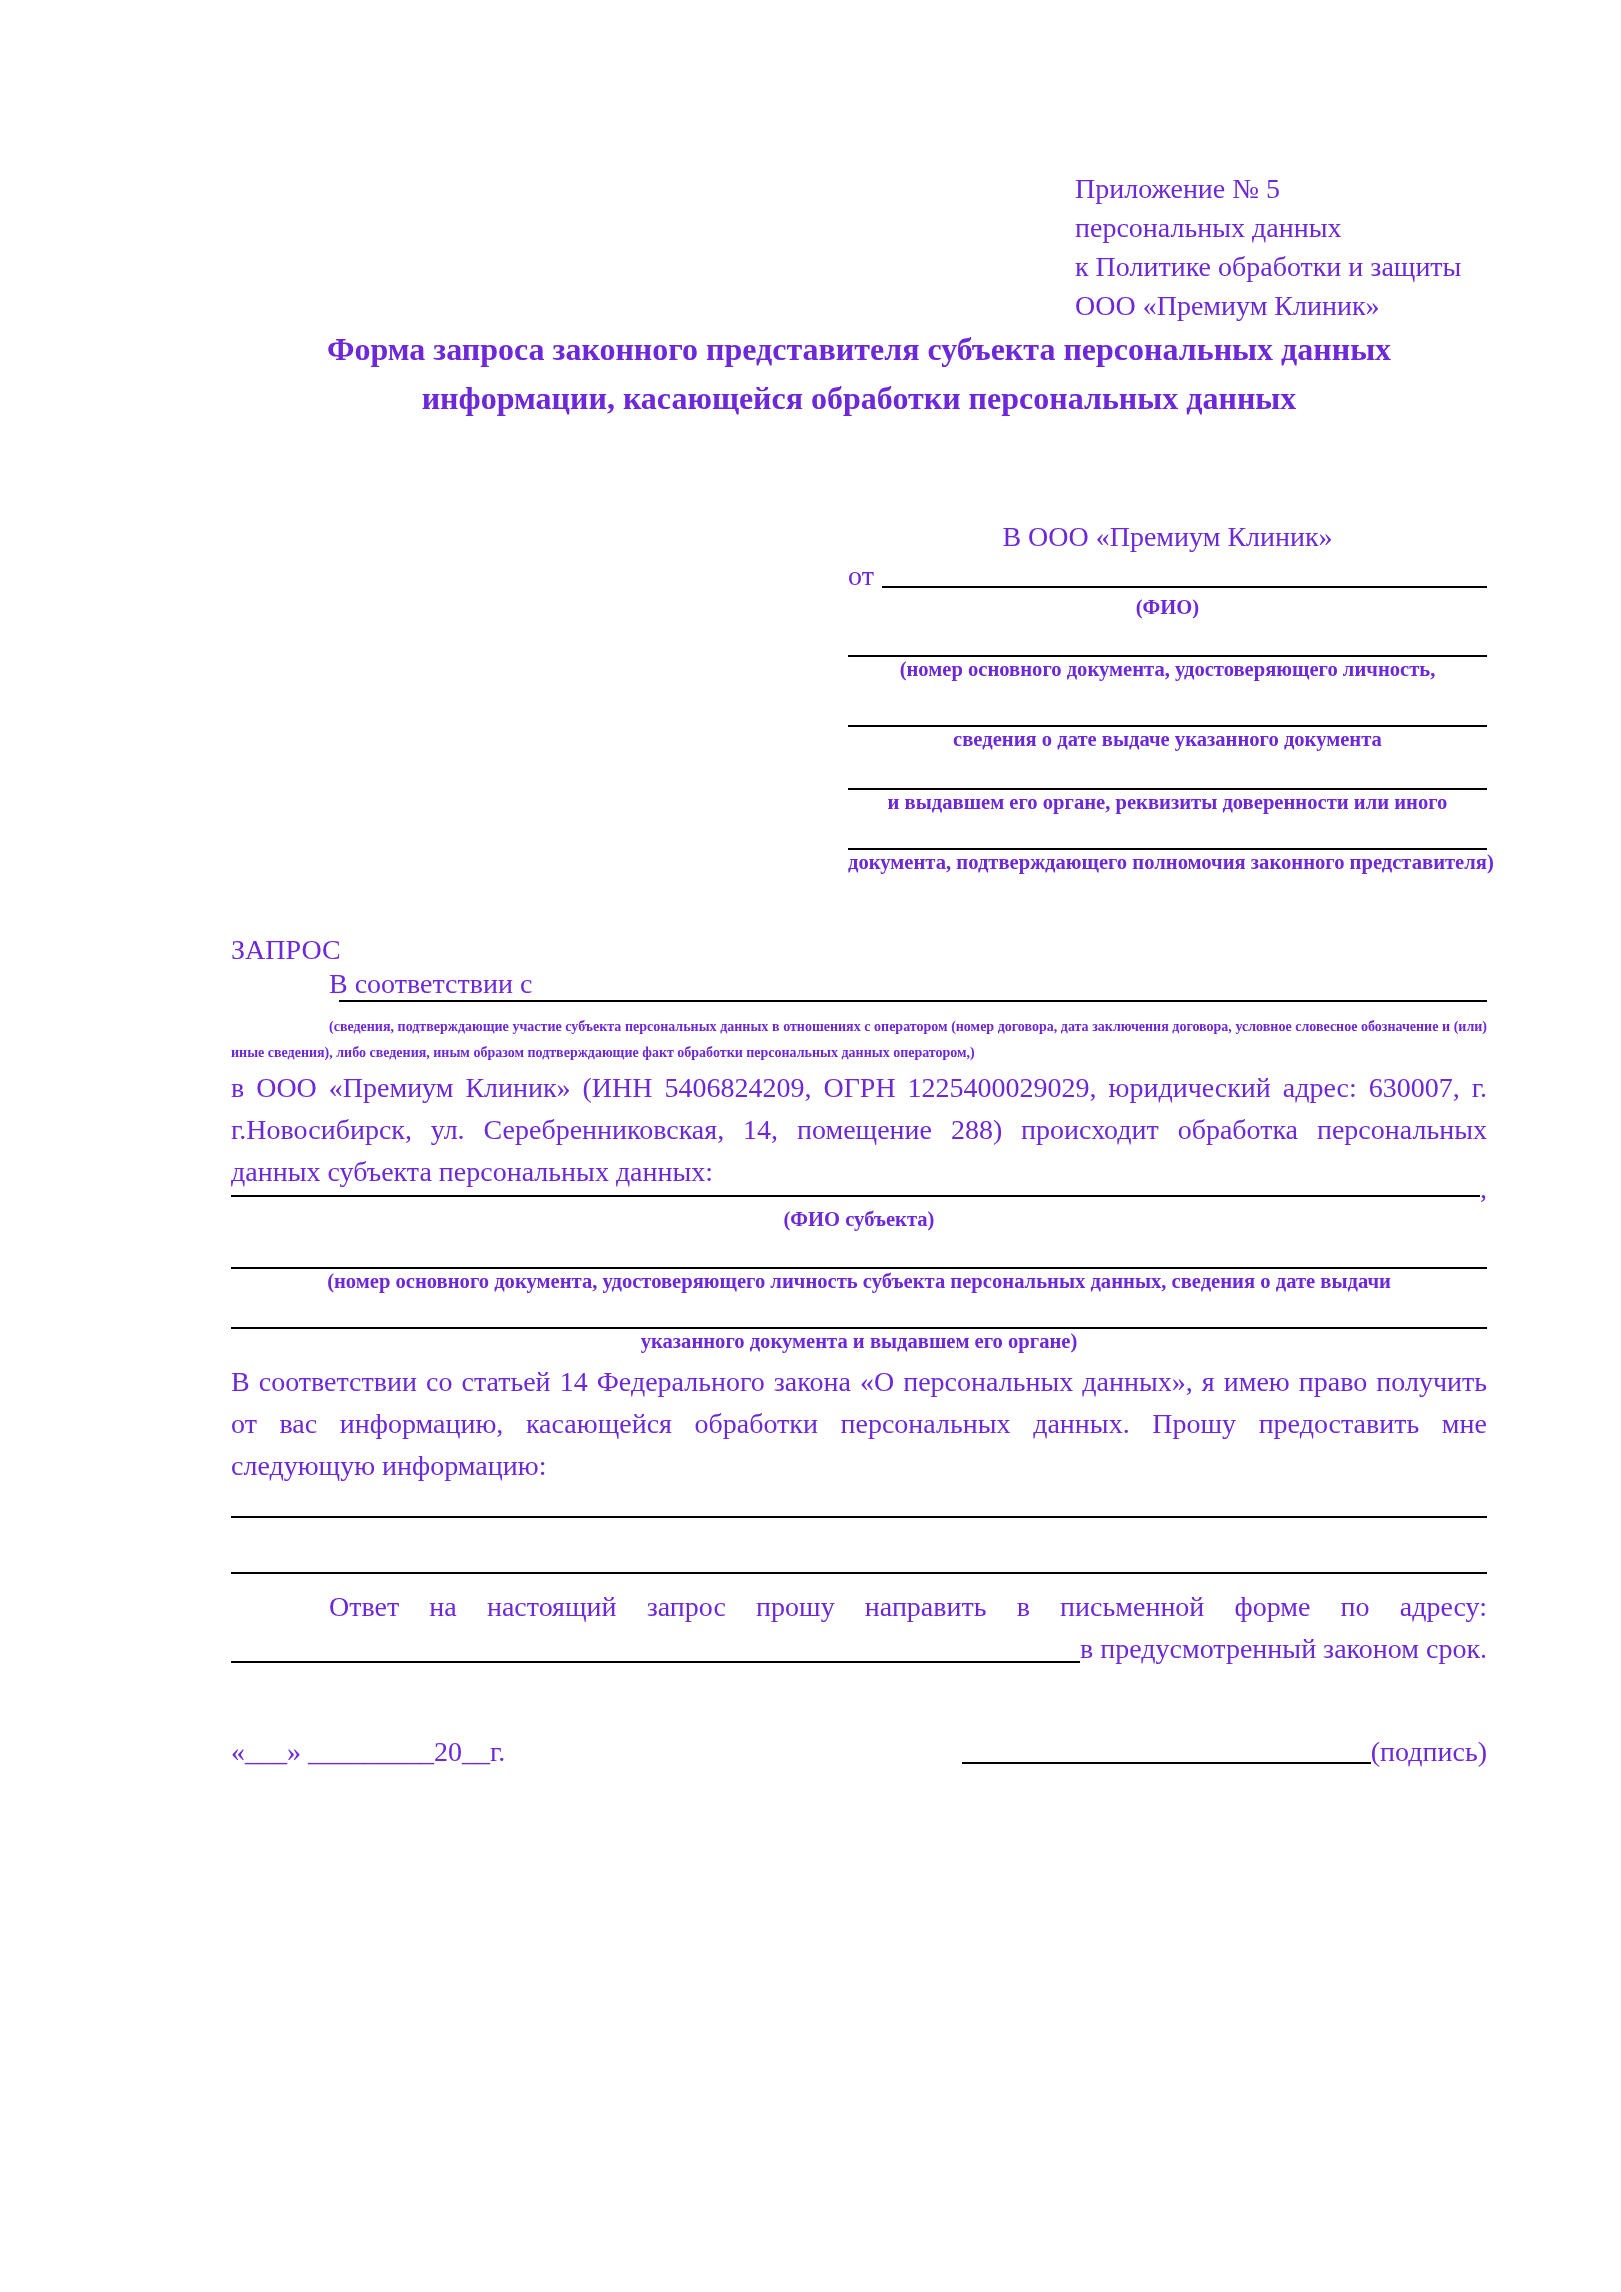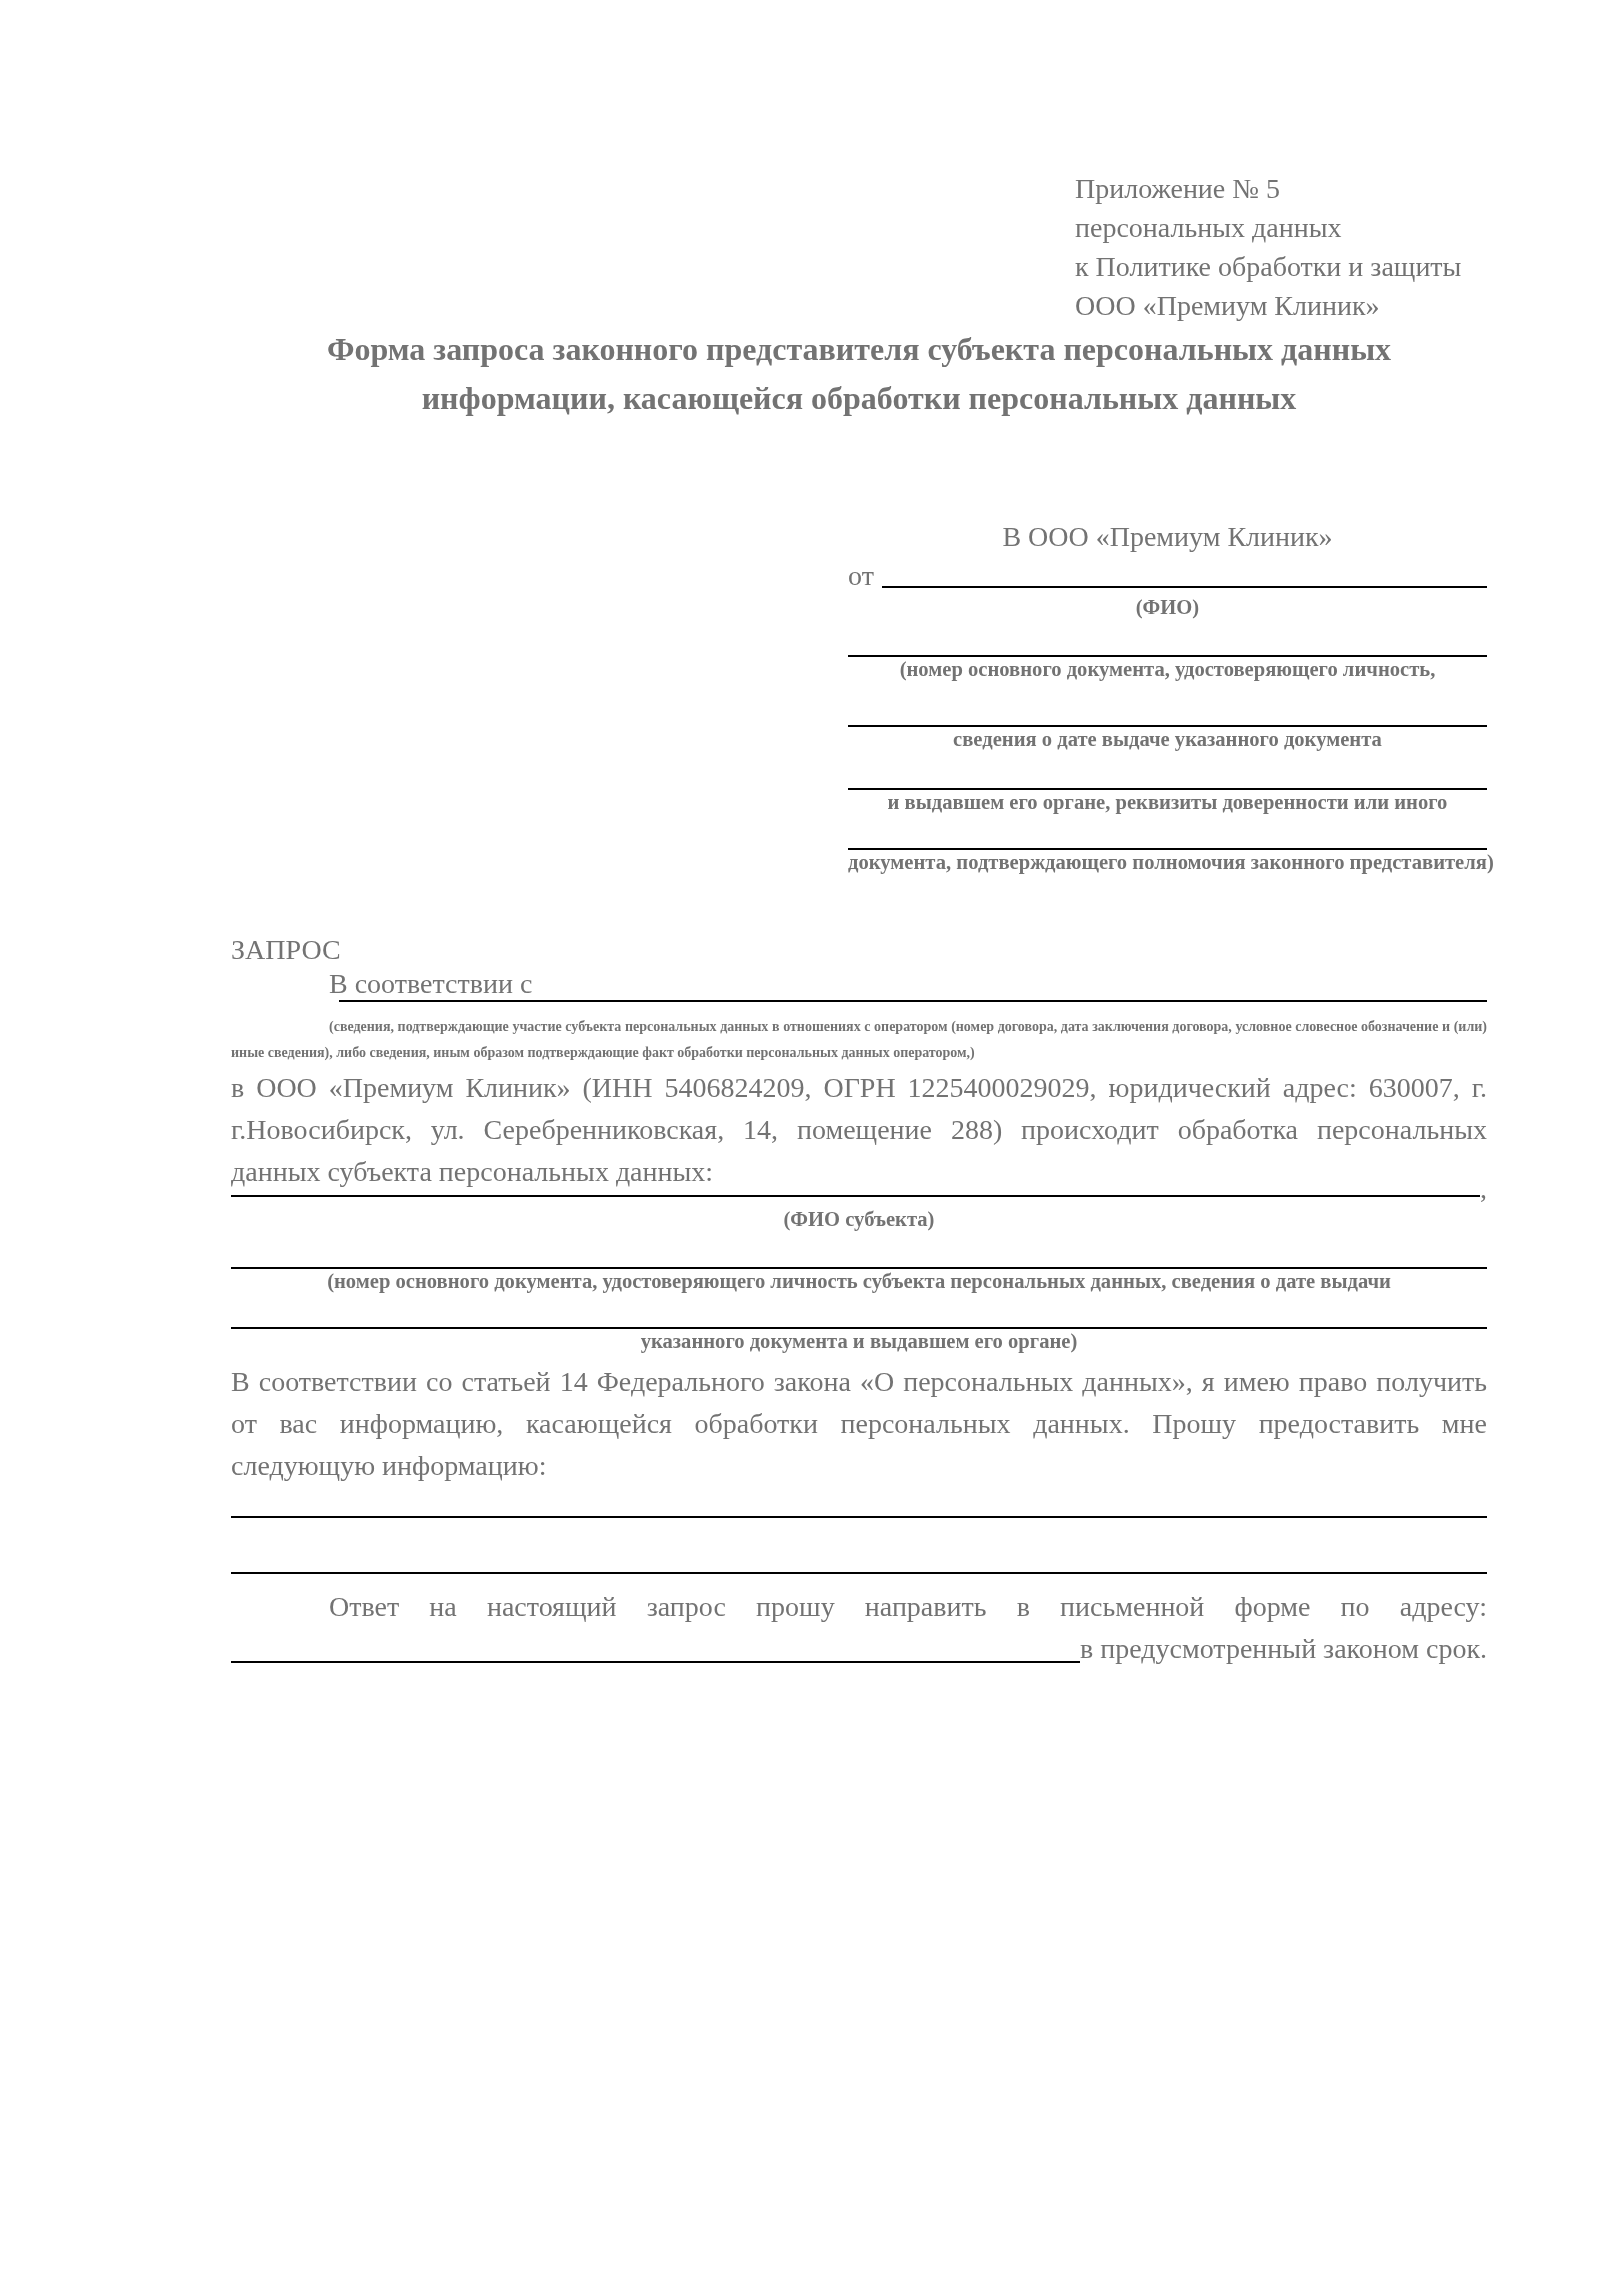--- a/index.html
+++ b/index.html
@@ -1,21 +1,21 @@
 <!DOCTYPE html>
 <html><head>
 <meta charset="utf-8">
 <style>
   html,body{margin:0;padding:0;background:#ffffff;}
   .page{
     position:relative;
     width:1621px;height:2293px;
     box-sizing:border-box;
     background:#ffffff;
-    color:#737373;
+    color:#6d28d9;
     padding:169px 134px 0 231px;
     font-family:"Liberation Serif","DejaVu Serif",serif;
     font-size:28px;
     overflow:hidden;
   }
   .header-note{margin-left:844px;line-height:39px;white-space:nowrap;}
   .title{text-align:center;font-weight:bold;font-size:32px;line-height:49px;}
   .addressee{margin-top:94px;margin-left:617px;}
   .addr-to{line-height:39px;text-align:center;}
   .row{display:flex;}
@@ -118,15 +118,22 @@
 
   <div class="blank-line bl-i1"></div>
   <div class="blank-line bl-i2"></div>
 
   <div class="reply-first">Ответ на настоящий запрос прошу направить в письменной форме по адресу:</div>
   <div class="row reply-row">
     <span class="fill-line"></span>
     <span class="reply-suffix">в предусмотренный законом срок.</span>
   </div>
 
+  <div class="footer-row">
+    <span class="date-blank">«___» _________20__г.</span>
+    <span class="sig-group">
+      <span class="sig-line"></span>
+      <span class="sig-caption">(подпись)</span>
+    </span>
+  </div>
 
 </div>
 
 
 </body></html>

